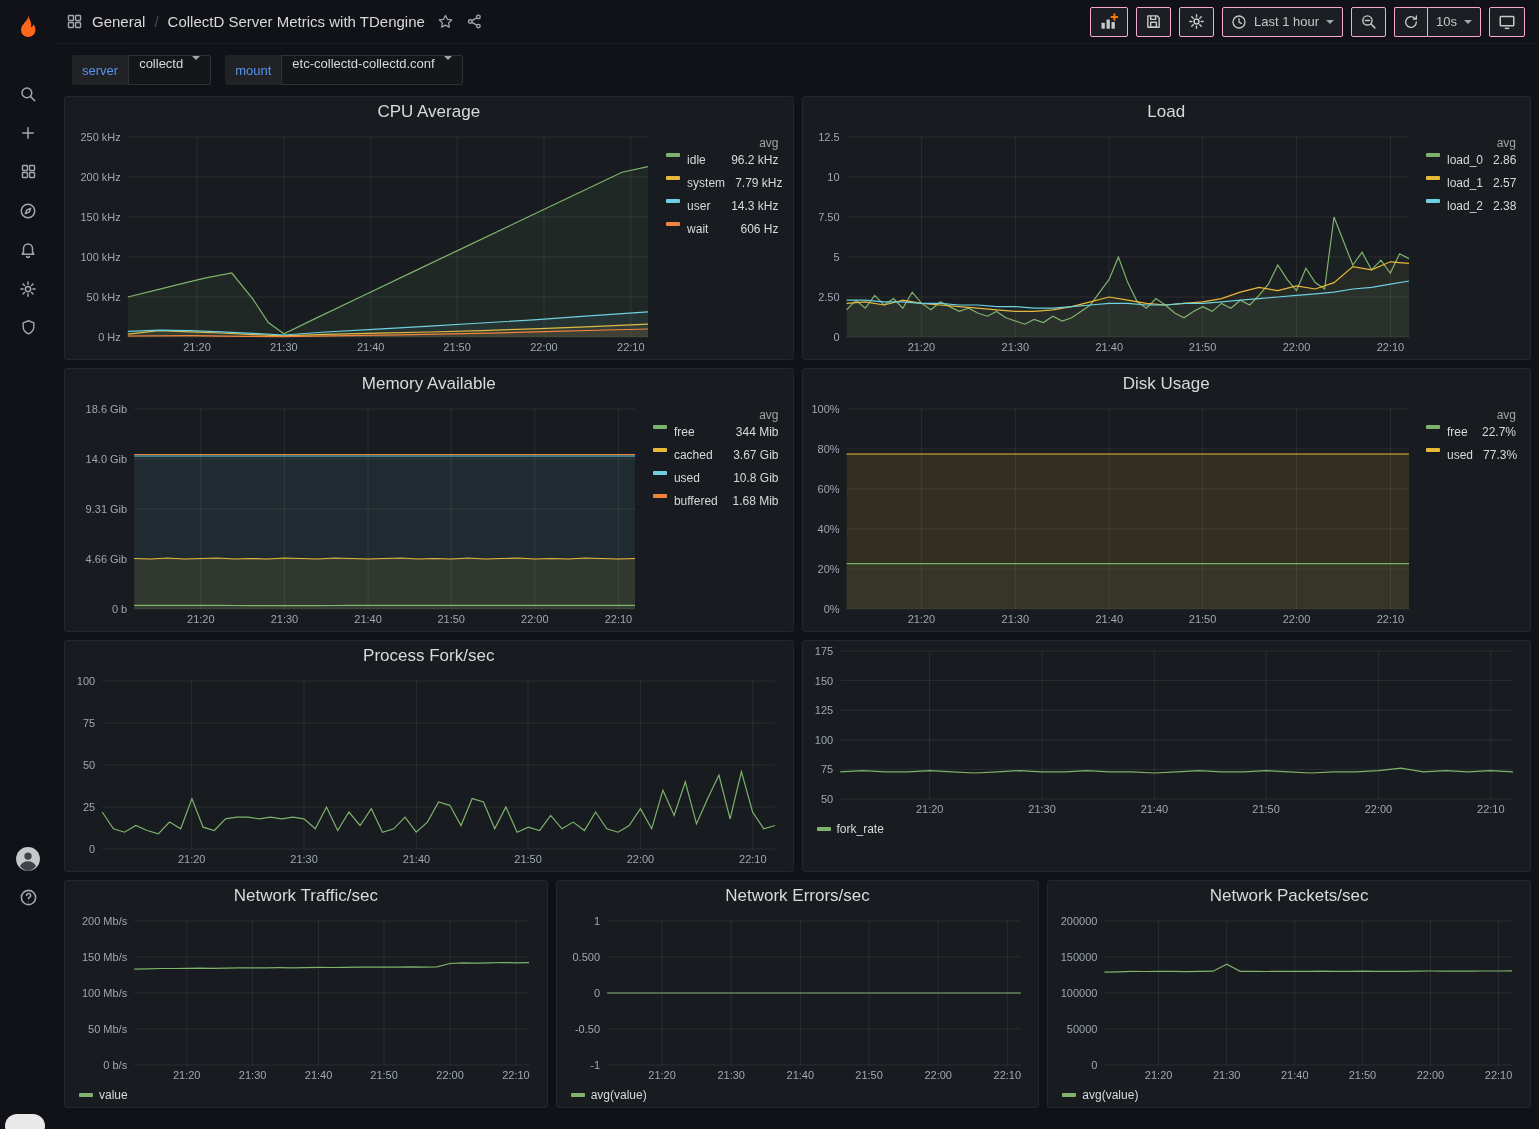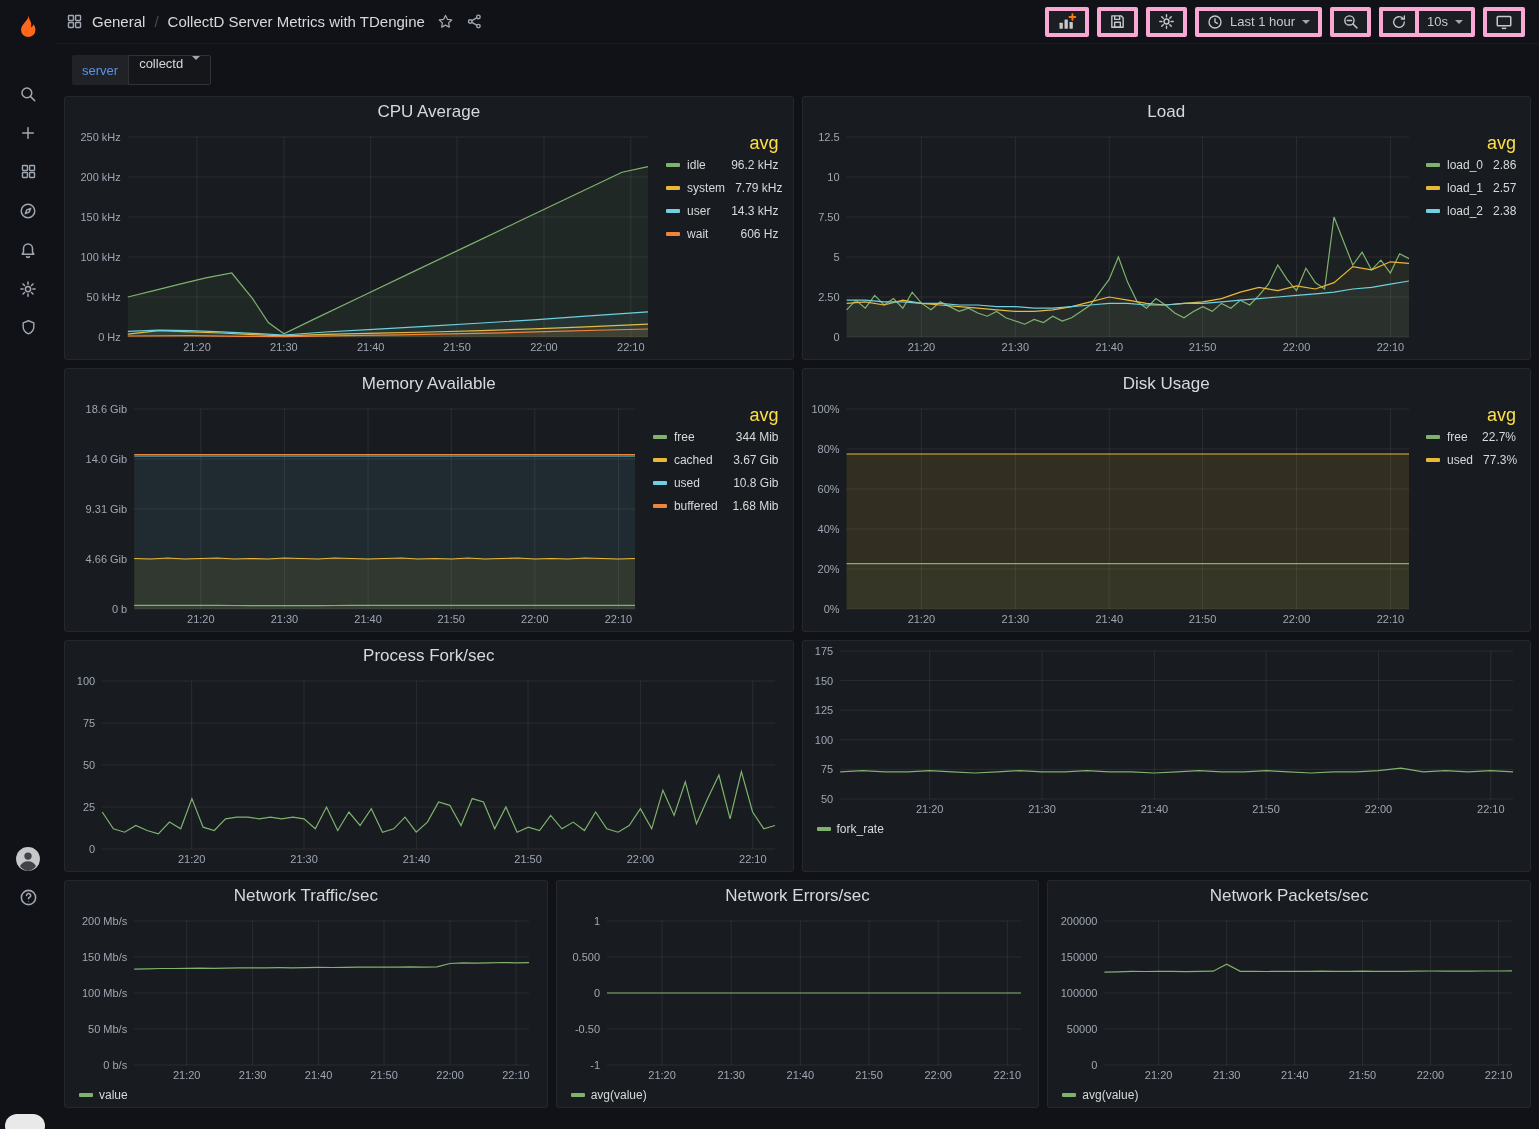--- a/index.html
+++ b/index.html
@@ -15,41 +15,41 @@
 
 .main{flex:1;display:flex;flex-direction:column;min-width:0}
 .topbar{height:44px;flex:none;display:flex;align-items:center;justify-content:space-between;padding:0 14px 0 10px;border-bottom:1px solid #191b1f}
 .tb-left{display:flex;align-items:center;gap:9px}
 .crumb-icon{color:#9fa7b3;display:flex}
 .crumb{font-size:15px;cursor:pointer}
 .crumb-sep{color:#4a4d53;font-size:15px}
 .page-title{font-size:15px;font-weight:500;cursor:pointer}
 .tb-mini-icon{color:#9fa7b3;cursor:pointer;display:flex;margin-left:3px}
 .tb-right{display:flex;align-items:center;gap:8px}
-.tb-btn{height:30px;display:flex;align-items:center;justify-content:center;gap:7px;background:#1b1e23;border:4px solid #f9a8d4;border-radius:2px;color:#c7c8c9;font-size:13px;padding:0 8px;cursor:pointer;font-family:inherit}
+.tb-btn{height:30px;display:flex;align-items:center;justify-content:center;gap:7px;background:#1b1e23;border:1px solid #f9a8d4;border-radius:2px;color:#c7c8c9;font-size:13px;padding:0 8px;cursor:pointer;font-family:inherit}
 .btn-group{display:flex}
 .btn-group .tb-btn:first-child{border-radius:2px 0 0 2px;border-right:none}
 .btn-group .tb-btn:last-child{border-radius:0 2px 2px 0}
 .caret-tri{width:0;height:0;border-left:4px solid transparent;border-right:4px solid transparent;border-top:4px solid #9fa7b3;display:inline-block}
 
 .submenu{height:52px;flex:none;display:flex;align-items:center;gap:14px;padding:0 16px}
 .var-chip{display:flex;align-items:stretch;height:30px}
 .var-label{display:flex;align-items:center;padding:0 10px;background:#202226;color:#5794f2;font-size:13px;border-radius:2px 0 0 2px}
 .var-value{display:flex;gap:9px;padding:0 10px;background:#14161a;border:1px solid #2f3237;border-radius:0 2px 2px 0;cursor:pointer;color:#d8d9da}
 
 .dashboard{flex:1;padding:0 8px 8px 8px;display:flex;flex-direction:column;gap:8px;overflow:hidden}
 .dash-row{display:flex;gap:8px;flex:none}
 .panel{flex:1;min-width:0;background:#181b1f;border:1px solid #25272e;border-radius:3px;display:flex;flex-direction:column}
 .panel-title{height:30px;flex:none;display:flex;align-items:center;justify-content:center;font-size:17px;font-weight:500;color:#d8d9da;cursor:pointer}
 .panel-body{flex:1;display:flex;min-height:0;padding:0 4px 2px 4px}
 .chart-wrap{flex:1;min-width:0;display:flex;flex-direction:column}
 .chart-wrap svg{display:block}
 .legend-right{flex:none;padding:6px 10px 0 4px;overflow:hidden}
-.legend-head{display:flex;justify-content:flex-end;height:20px;align-items:center;color:#fde047;font-size:18px}
-.legend-row{display:flex;align-items:center;height:23px;font-size:12px;cursor:pointer}
+.legend-head{display:flex;justify-content:flex-end;height:20px;align-items:center;color:#a3a3a3;font-size:12px}
+.legend-row{display:flex;height:23px;font-size:12px;cursor:pointer}
 .dash{width:14px;height:4px;border-radius:1px;flex:none;margin-right:7px}
 .l-name{color:#d8d9da;margin-right:10px;white-space:nowrap}
 .l-val{margin-left:auto;color:#d8d9da;white-space:nowrap}
 .legend-bottom{height:20px;flex:none;display:flex;align-items:center;gap:14px;padding-left:10px;font-size:12px;color:#c7c8c9}
 .legend-row-b{display:flex;align-items:center;cursor:pointer}
 .legend-row-b .dash{margin-right:6px}
 text.tick{fill:#9fa7b3;font-size:11px;font-family:"Liberation Sans","DejaVu Sans",sans-serif}
 </style>
 </head>
 <body>
@@ -209,20 +209,27 @@
             </svg>
         </button>
       </div>
     </header>
 
     <div class="submenu">
       <div class="var-chip">
         <span class="var-label">server</span>
         <span class="var-value">
           <span>collectd</span>
+          <span class="caret-tri"></span>
+        </span>
+      </div>
+      <div class="var-chip">
+        <span class="var-label">mount</span>
+        <span class="var-value">
+          <span>etc-collectd-collectd.conf</span>
           <span class="caret-tri"></span>
         </span>
       </div>
     </div>
 
     <div class="dashboard" id="dashboard">
         <div class="dash-row" style="height: 264px;">
           <section class="panel">
             <div class="panel-title">CPU Average</div>
             <div class="panel-body">

